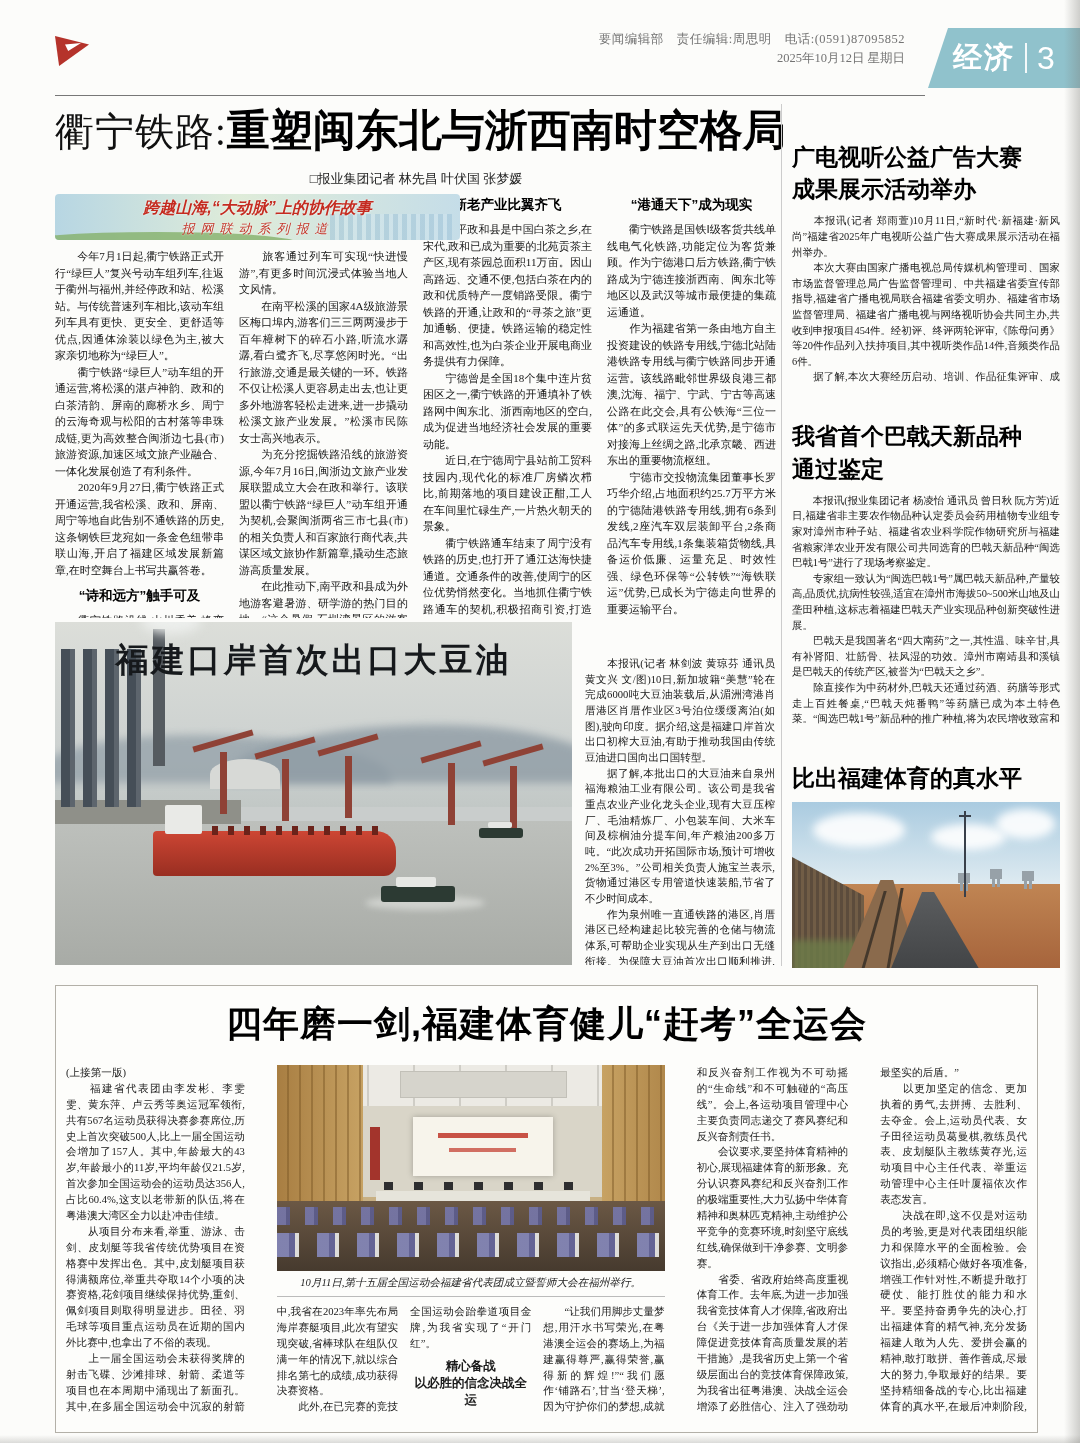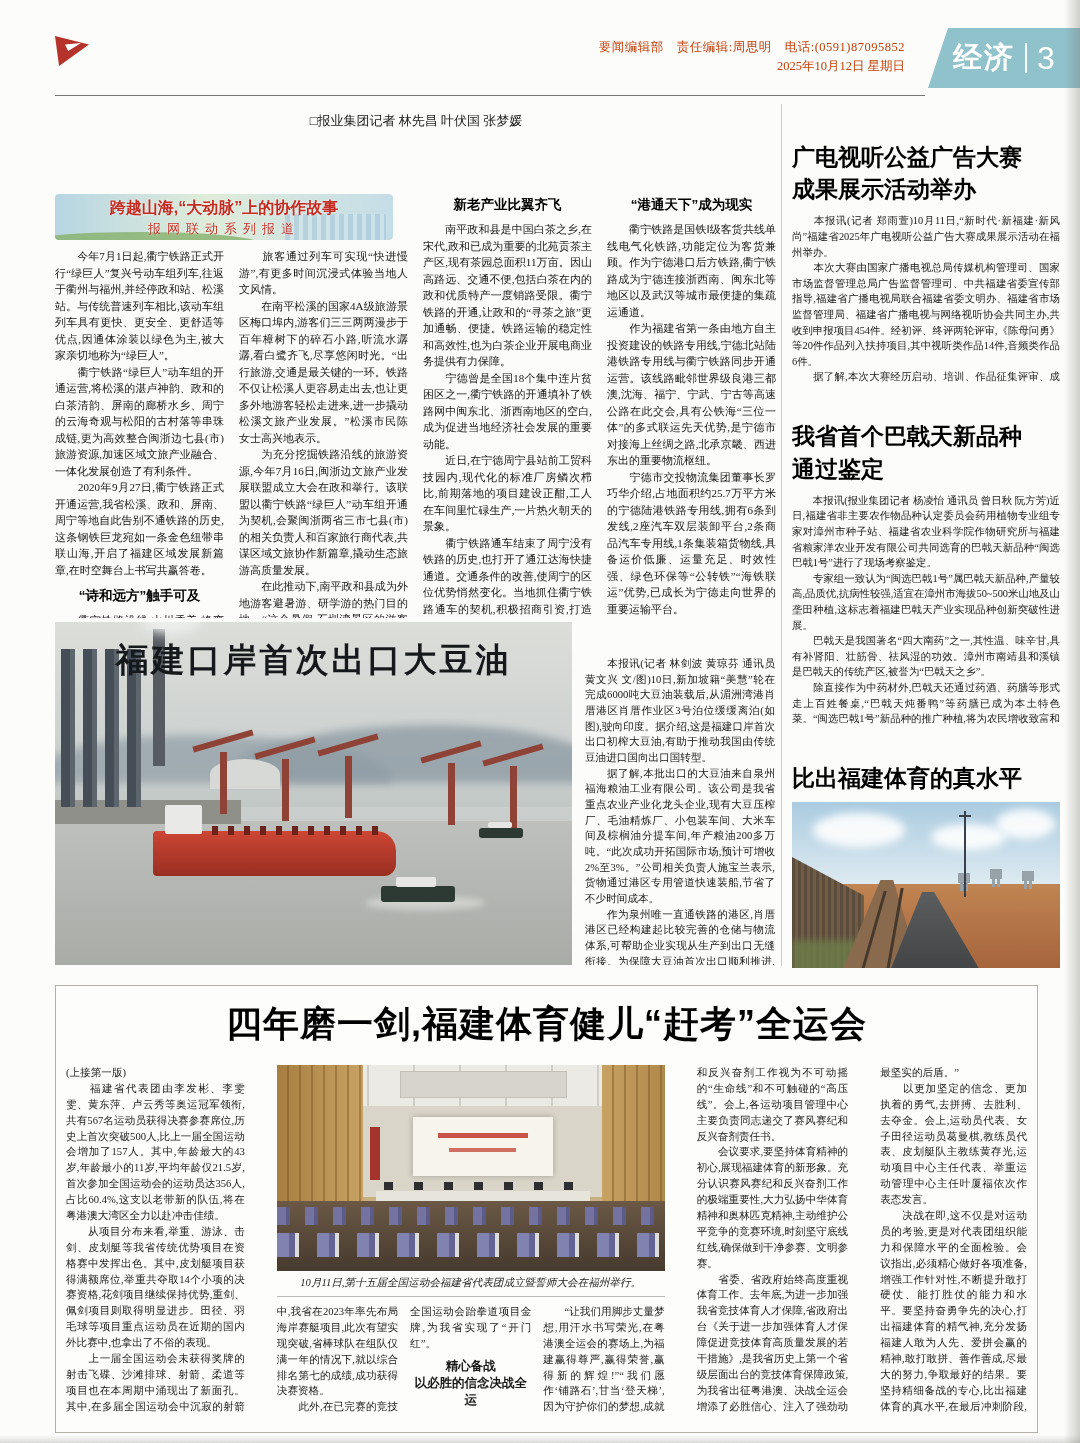--- a/index.html
+++ b/index.html
@@ -11,41 +11,41 @@
         background:linear-gradient(rgba(0,0,0,0),rgba(120,120,115,.25));}
   .prelines{white-space:pre-line;}
 
   
   .masthead{position:absolute;left:55px;top:36px;display:flex;align-items:center;gap:8px;}
   .flag{width:34px;height:30px;background:#b5332b;clip-path:polygon(0 0,100% 28%,12% 100%);position:relative;}
   .flag::after{content:"";position:absolute;left:10px;top:7px;width:16px;height:8px;background:#fff;
         clip-path:polygon(0 20%,100% 0,20% 100%);}
   .logo-text{font-family:"Liberation Serif",serif;font-weight:700;font-style:italic;
         font-size:36px;color:#b5332b;letter-spacing:3px;}
-  .head-info{position:absolute;right:175px;top:38px;text-align:right;font-size:12.5px;line-height:1.55;color:#c2410c;
+  .head-info{position:absolute;right:175px;top:30px;text-align:right;font-size:12.5px;line-height:1.55;color:#737373;
         font-family:"Liberation Serif",serif;}
   .head-info .l1{letter-spacing:.5px;}
   .section-badge{position:absolute;right:0;top:28px;width:152px;height:60px;background:#90c2cc;
         clip-path:polygon(20px 0,100% 0,100% 100%,0 100%);display:flex;align-items:center;justify-content:center;gap:10px;
         color:#fff;font-family:"Liberation Sans",sans-serif;}
   .section-badge .sec{font-size:29px;font-weight:700;letter-spacing:2px;}
   .section-badge .bar{width:2px;height:30px;background:#fff;opacity:.9;}
   .section-badge .num{font-size:32px;font-weight:400;}
   .head-rule{position:absolute;left:55px;top:95px;width:870px;height:1px;background:#777;}
 
   
   .lead{position:absolute;left:55px;top:102px;width:722px;height:516px;}
   .lead-headline{white-space:nowrap;}
   .lead-headline .pre{font-family:"Liberation Serif",serif;font-size:39px;font-weight:500;letter-spacing:1px;color:#111;}
   .lead-headline .main{font-family:"Liberation Sans",sans-serif;font-size:43px;font-weight:900;color:#000;letter-spacing:0;}
   .lead-byline{text-align:center;font-size:13px;margin-top:10px;color:#222;}
   .lead-cols{position:absolute;left:0;top:92px;width:722px;height:424px;display:flex;gap:15px;}
   .colpair{width:353px;}
-  .kicker{width:338px;height:46px;border-radius:4px;position:relative;overflow:hidden;text-align:center;
-        background:linear-gradient(90deg,#b7d6e3,#dfecd9 45%,#c5dde8);}
+  .kicker{width:405px;height:46px;border-radius:4px;position:relative;overflow:hidden;text-align:center;
+        background:linear-gradient(90deg,#b7d6e3,#dfecd9 45%,#c5dde8);font-style:italic;}
   .kicker::before{content:"";position:absolute;left:-10%;bottom:-14px;width:70%;height:22px;background:#85b06a;border-radius:50%;opacity:.8;}
   .kicker::after{content:"";position:absolute;right:2%;bottom:0;width:30%;height:26px;opacity:.55;
         background:repeating-linear-gradient(90deg,#9fc3d8 0 5px,#cfe4ee 5px 9px);}
   .kicker .k1{position:relative;z-index:2;font-family:"Liberation Sans",sans-serif;font-weight:700;
         font-size:16px;color:#c42b20;margin-top:4px;text-shadow:0 0 2px #fff;}
   .kicker .k2{position:relative;z-index:2;font-size:13px;color:#c4372b;letter-spacing:6px;margin-top:1px;text-shadow:0 0 2px #fff;}
   .twotext{display:flex;gap:15px;margin-top:8px;height:370px;overflow:hidden;}
   .tcol{width:169px;height:100%;overflow:hidden;}
   .ncol{width:169px;height:424px;overflow:hidden;}
   .body-text{font-size:11px;line-height:1.5;text-align:justify;color:#161616;}
@@ -173,20 +173,23 @@
     <div class="l2">2025年10月12日 星期日</div>
   </div>
   <div class="section-badge">
     <span class="sec">经济</span>
     <span class="bar"></span>
     <span class="num">3</span>
   </div>
   <div class="head-rule"></div>
 
   <div class="lead">
+    <div class="lead-headline">
+      <span class="pre">衢宁铁路:</span><span class="main">重塑闽东北与浙西南时空格局</span>
+    </div>
     <div class="lead-byline">□报业集团记者 林先昌 叶伏国 张梦媛</div>
     <div class="lead-cols">
       <div class="colpair">
         <div class="kicker">
           <div class="k1">跨越山海,“大动脉”上的协作故事</div>
           <div class="k2">报网联动系列报道</div>
         </div>
         <div class="twotext">
           <div class="tcol">
             <div class="body-text prelines">　　今年7月1日起,衢宁铁路正式开行“绿巨人”复兴号动车组列车,往返于衢州与福州,并经停政和站、松溪站。与传统普速列车相比,该动车组列车具有更快、更安全、更舒适等优点,因通体涂装以绿色为主,被大家亲切地称为“绿巨人”。

